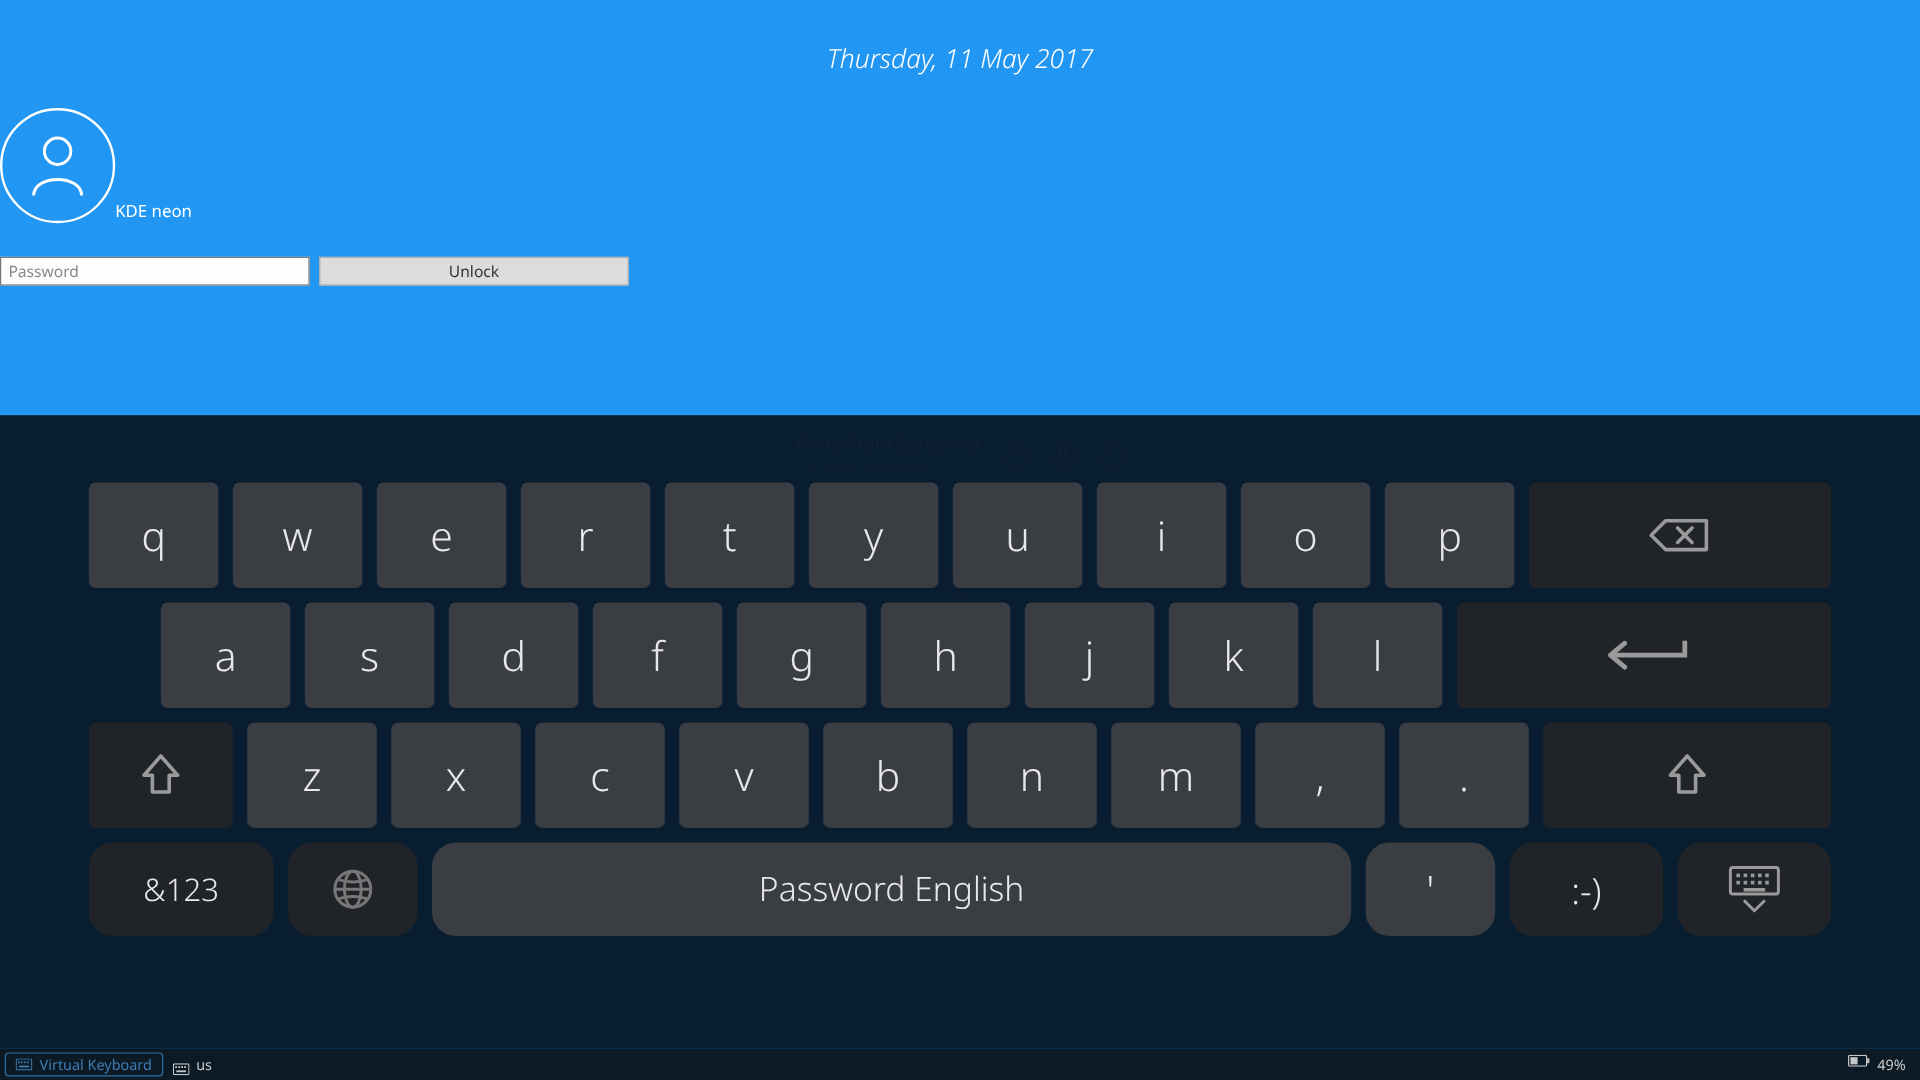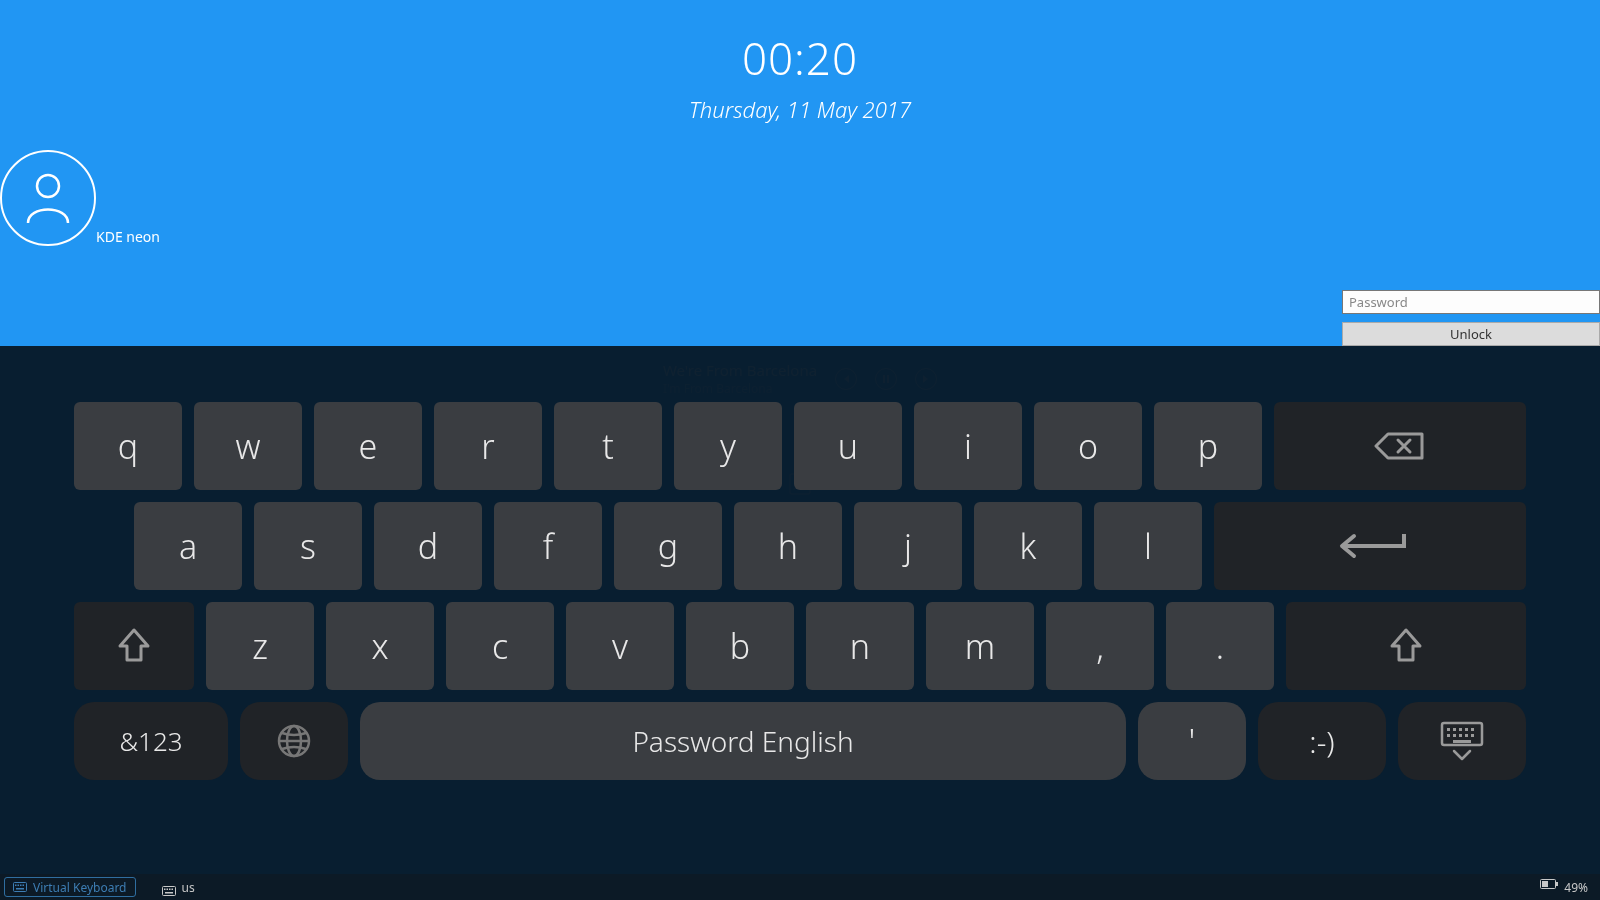--- a/index.html
+++ b/index.html
@@ -17,21 +17,21 @@
 
   
   .avatar-wrap { display: flex; align-items: flex-end; margin-top: 26px; }
   .avatar-circle {
     width: 96px; height: 96px; border: 2px solid #fff; border-radius: 50%;
     display: flex; align-items: center; justify-content: center;
   }
   .username { font-size: 14px; margin-top: 22px; font-weight: 400; }
 
   
-  .auth-area { display: flex; flex-direction: column; align-items: flex-end; margin-top: 44px; gap: 8px; }
+  .auth-area { display: flex; flex-direction: row; align-items: flex-end; margin-top: 28px; gap: 8px; }
   .pwd-input {
     width: 258px; height: 24px; font-size: 13px; padding: 2px 6px;
     border: 1px solid #777; background: #fdfdfd; color: #000;
   }
   .pwd-input::placeholder { color: #888; }
   .unlock-btn {
     width: 258px; height: 24px; font-size: 13px; background: #dcdcdc;
     border: 1px solid #aaa; color: #333; cursor: pointer;
   }
 
@@ -96,38 +96,37 @@
   .row4 .key.space { flex: 1; font-size: 28px; }
   .row4 .key.apos { width: 108px; }
   .row4 .key.smile { width: 128px; font-size: 30px; }
   .row4 .key.hide { width: 128px; }
 
   
   .statusbar {
     position: absolute; left: 0; right: 0; bottom: 0; height: 26px;
     background: #0c1a26; display: flex; align-items: center;
     font-size: 12px; color: #c8c8c8; padding: 0 4px;
-    gap: 26px;
+    gap: 8px;
   }
   .sb-btn {
     display: flex; align-items: center; gap: 6px; padding: 2px 8px;
     border: 1px solid #2f6ea0; border-radius: 3px; color: #3d7db3;
     font-size: 12px; cursor: pointer; height: 20px;
   }
   .sb-plain { display: flex; align-items: flex-end; gap: 6px; cursor: pointer; }
   .sb-spacer { flex: 1; }
   .battery { display: flex; align-items: flex-start; gap: 6px; padding-right: 8px; }
 
   svg { display: block; }
 </style>
 </head>
 <body>
 
 <div class="clock-area">
-  <div class="clock-time">00:20</div>
   <div class="clock-date">Thursday, 11 May 2017</div>
 </div>
 
 <div class="avatar-wrap">
   <div class="avatar-circle">
     <svg width="50" height="54" viewBox="0 0 50 54">
       <circle cx="25" cy="15" r="11" stroke="#fff" stroke-width="2.5" fill="none"></circle>
       <path d="M5 52 C5 34, 45 34, 45 52" stroke="#fff" stroke-width="2.5" fill="none"></path>
     </svg>
   </div>

